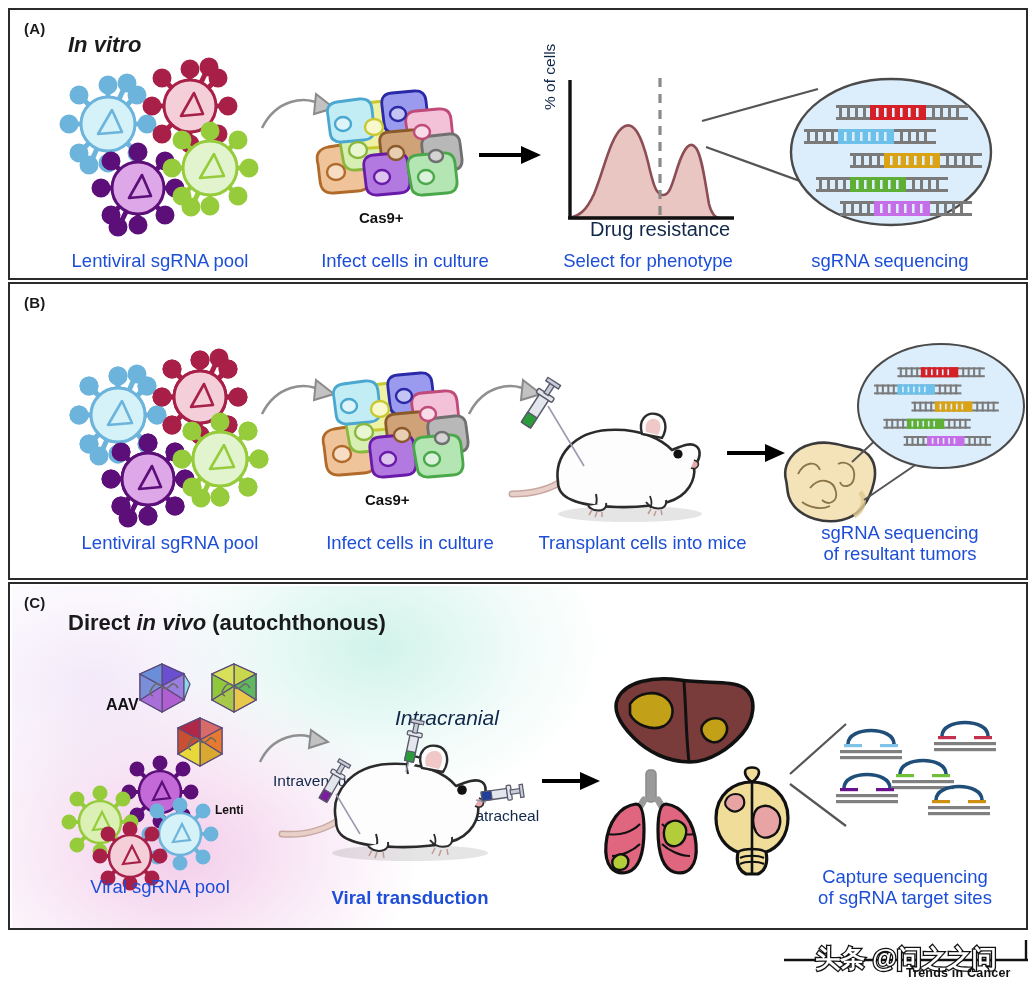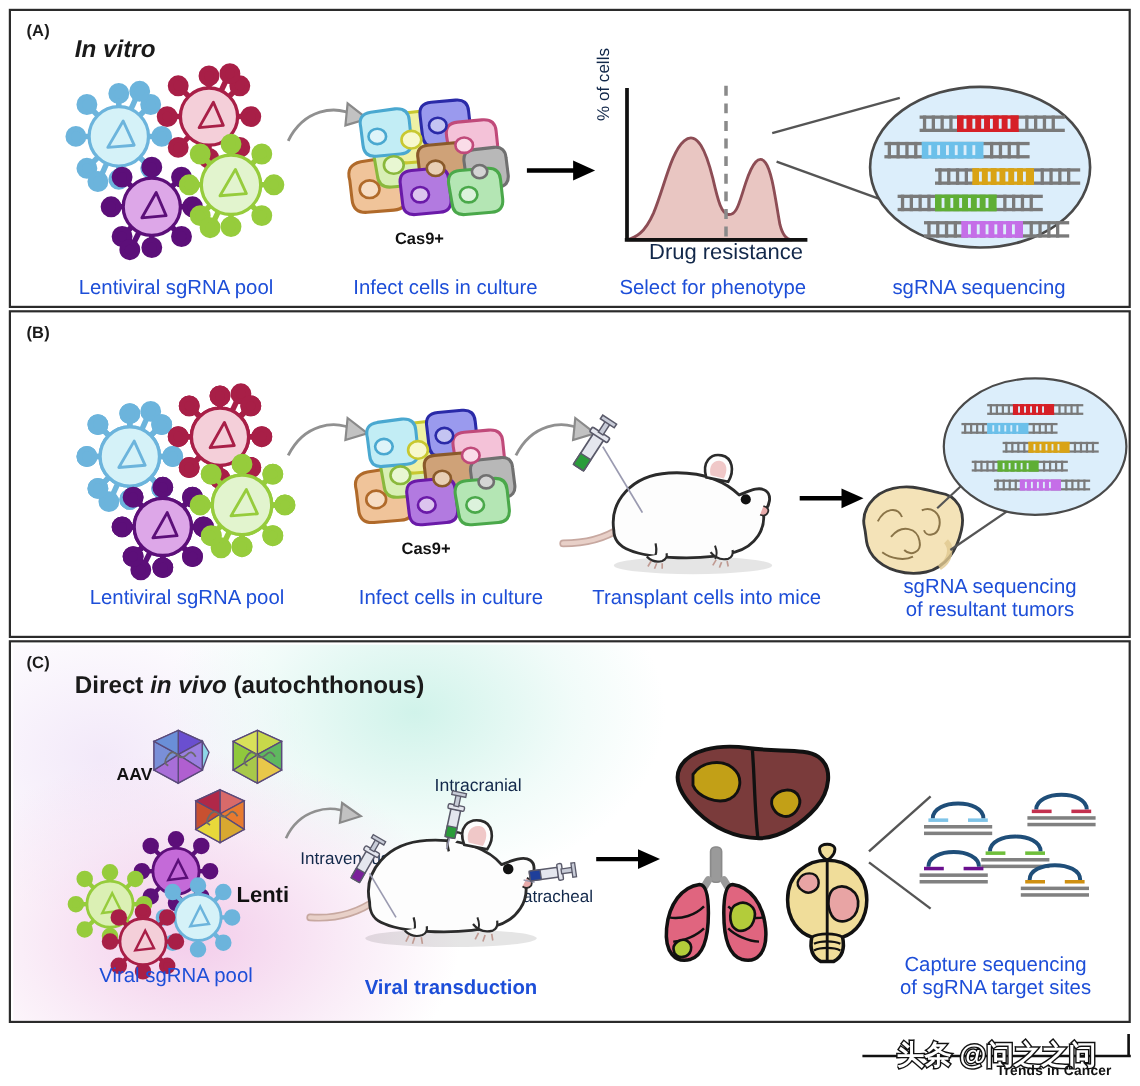--- a/index.html
+++ b/index.html
@@ -999,29 +999,29 @@
             <circle cx="42" cy="104" r="5.5"></circle>
           </g>
         <g>
             <line x1="72" y1="104" x2="53" y2="85"></line>
             <circle cx="50" cy="82" r="5.5"></circle>
           </g>
       </g>
       <circle cx="72" cy="104" r="21" fill="#f4cfd9" stroke="#a81f47" stroke-width="2.6"></circle>
       <path d="M65 112 L74 94 L82 110 Z" fill="none" stroke="#a81f47" stroke-width="2.2"></path>
     </svg>
-    <div class="bold-lab" style="left:205px;top:219px;font-size:20px;">Lenti</div>
+    <div class="bold-lab" style="left:205px;top:219px;font-size:12px;">Lenti</div>
 
     <svg class="abs" style="left:246px;top:142px;" width="82" height="42" viewBox="0 0 82 42">
       <path d="M4 36 C16 10, 44 4, 62 14" fill="none" stroke="#909090" stroke-width="2.4"></path>
       <path d="M55 4 L72 16 L53 22 Z" fill="#c2c2c2" stroke="#8a8a8a" stroke-width="2"></path>
     </svg>
 
     <div class="small-lab" style="left:263px;top:188px;font-size:15.5px;">Intravenous</div>
-    <div class="small-lab" style="left:385px;top:122px;font-size:16px;">Intracranial</div>
+    <div class="small-lab" style="left:385px;top:122px;font-size:21px;font-style:italic;">Intracranial</div>
     <div class="small-lab" style="left:443px;top:223px;font-size:15.5px;">Intratracheal</div>
 
     <svg class="abs" style="left:270px;top:134px;" width="260" height="150" viewBox="0 0 260 150">
       <ellipse cx="130" cy="135" rx="78" ry="8" fill="#000" opacity=".1"></ellipse>
       <path d="M2 116 C30 118, 48 110, 62 100" fill="none" stroke="#c7a8a0" stroke-width="7" stroke-linecap="round"></path>
       <path d="M2 116 C30 118, 48 110, 62 100" fill="none" stroke="#e8d0c8" stroke-width="4" stroke-linecap="round"></path>
       <path d="M56 102 C50 74, 72 48, 108 46 C144 44, 166 56, 176 68
                C186 64, 196 60, 202 64 C208 68, 206 80, 198 86
                C200 100, 192 118, 170 124 C140 132, 88 130, 70 122 C58 118, 56 110, 56 102 Z" fill="#fdfdfd" stroke="#2b2b2b" stroke-width="2.6" stroke-linejoin="round"></path>
       <path d="M142 50 C136 34, 146 26, 157 28 C168 30, 170 44, 163 54 Z" fill="#fdfdfd" stroke="#2b2b2b" stroke-width="2.4"></path>

